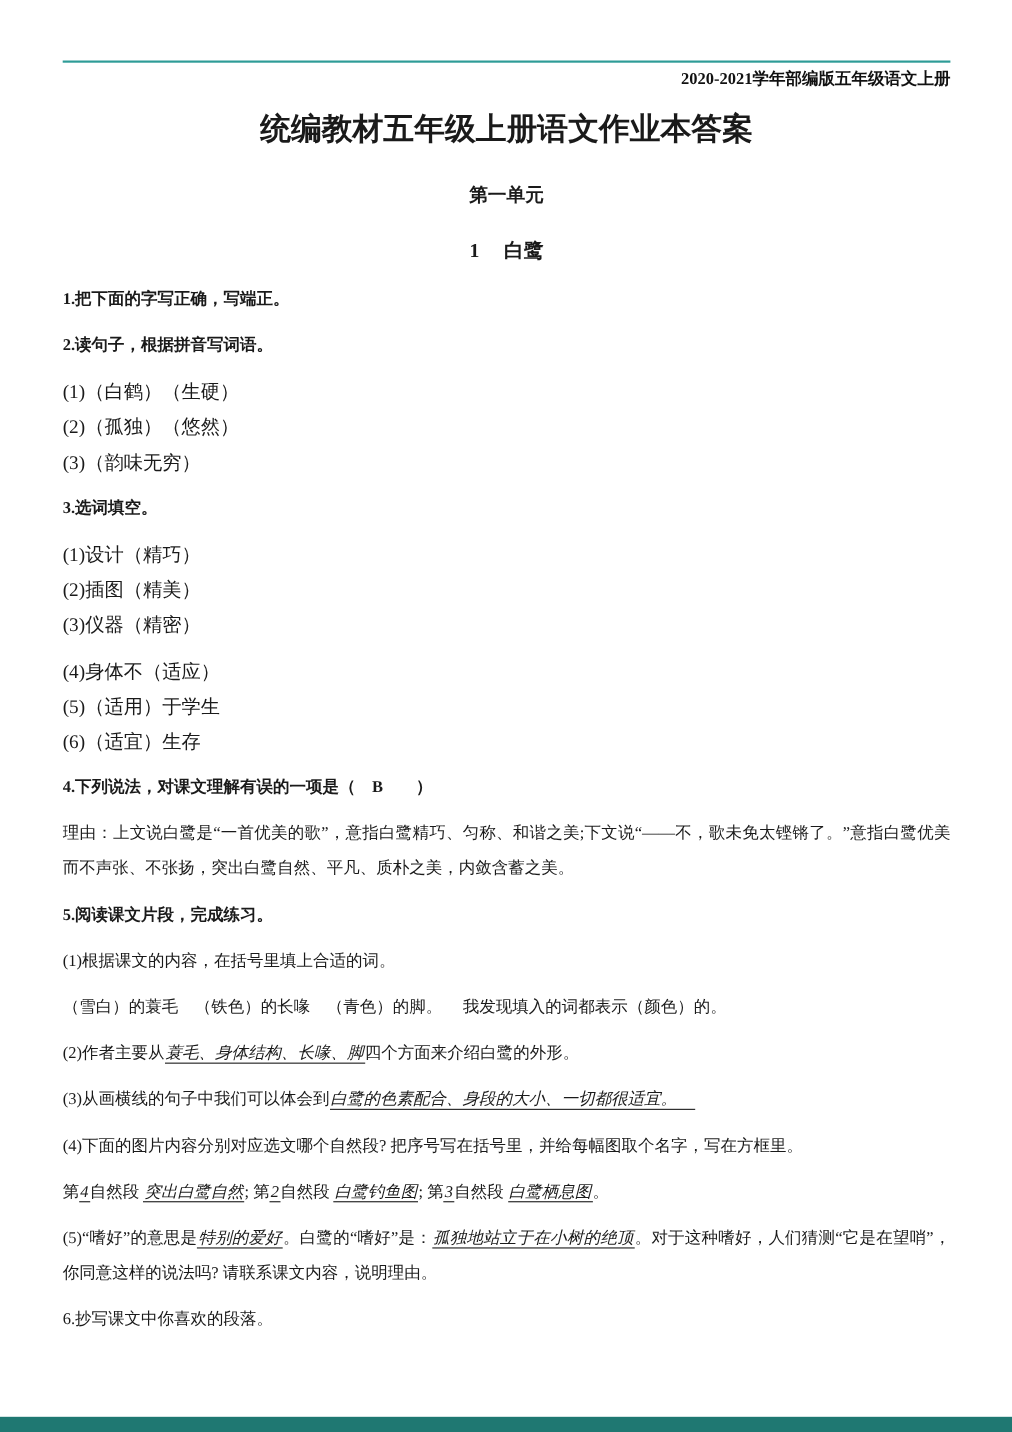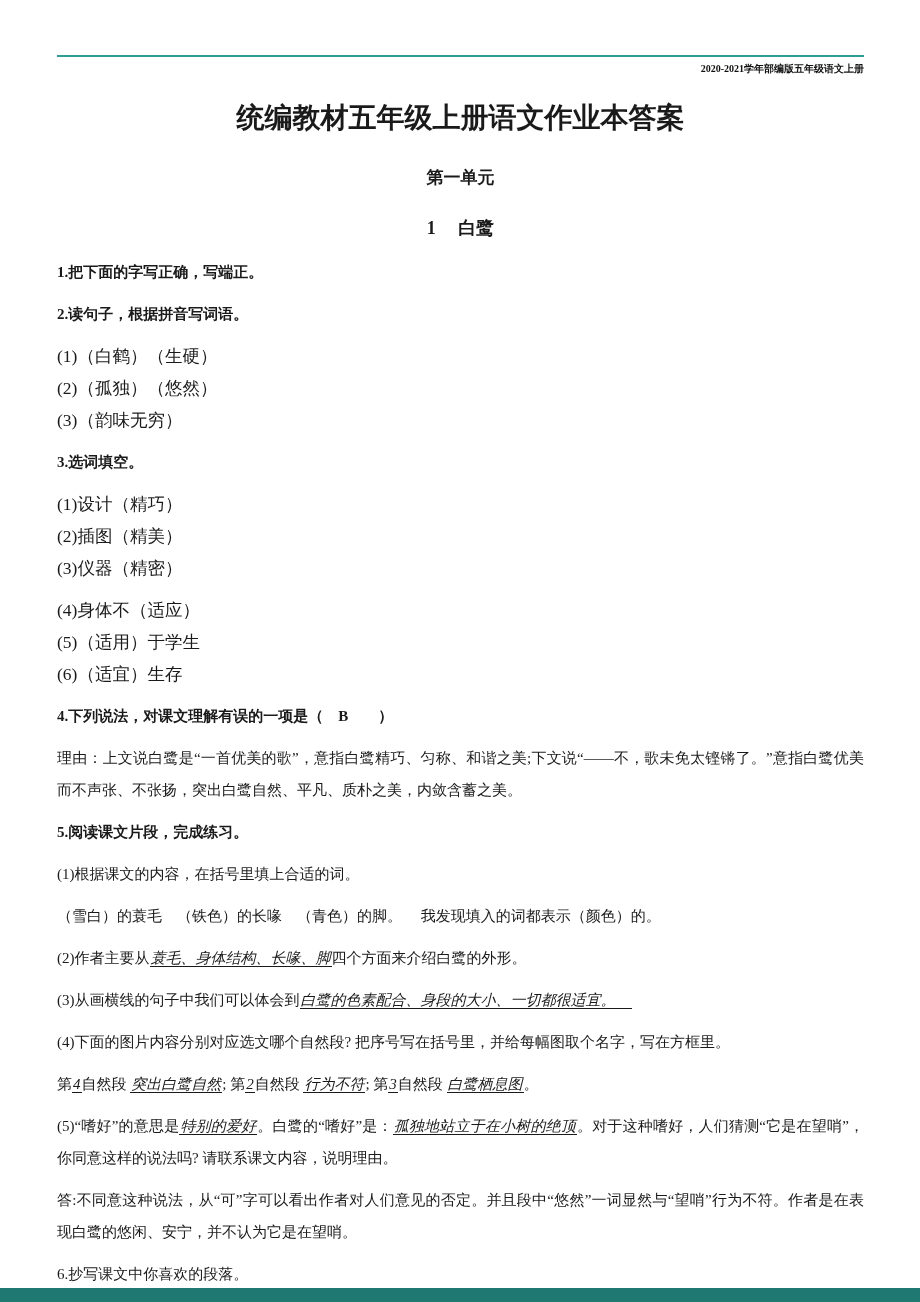--- a/index.html
+++ b/index.html
@@ -16,21 +16,21 @@
     background:#ffffff;
     overflow:hidden;
     font-family:"Liberation Serif","DejaVu Serif",serif;
     color:var(--ink);
   }
   
   .header{position:absolute;top:55px;left:57px;right:56px;}
   .header-rule{border-top:2.5px solid var(--accent);height:0;}
   .header-text{
     text-align:right;
-    font-size:10px;
+    font-size:15px;
     font-weight:700;
     padding-top:5px;
     color:#111;
     font-family:"Liberation Serif","DejaVu Serif",serif;
   }
   
   .footer-bar{
     position:absolute;
     left:0;right:0;bottom:0;
     height:14px;
@@ -131,25 +131,24 @@
 
     <p class="para">(1)根据课文的内容，在括号里填上合适的词。</p>
     <p class="para">（雪白）的蓑毛　（铁色）的长喙　（青色）的脚。　 我发现填入的词都表示（颜色）的。</p>
 
     <p class="para"><span>(2)作者主要从</span><span class="u">蓑毛、身体结构、长喙、脚</span><span>四个方面来介绍白鹭的外形。</span></p>
 
     <p class="para"><span>(3)从画横线的句子中我们可以体会到</span><span class="u">白鹭的色素配合、身段的大小、一切都很适宜。　</span><span></span></p>
 
     <p class="para">(4)下面的图片内容分别对应选文哪个自然段? 把序号写在括号里，并给每幅图取个名字，写在方框里。</p>
 
-    <p class="para"><span>第</span><span class="u">4</span><span>自然段 </span><span class="u">突出白鹭自然</span><span>; 第</span><span class="u">2</span><span>自然段 </span><span class="u">行为不符</span><span>; 第</span><span class="u">3</span><span>自然段 </span><span class="u">白鹭栖息图</span><span>。</span></p>
+    <p class="para"><span>第</span><span class="u">4</span><span>自然段 </span><span class="u">突出白鹭自然</span><span>; 第</span><span class="u">2</span><span>自然段 </span><span class="u">白鹭钓鱼图</span><span>; 第</span><span class="u">3</span><span>自然段 </span><span class="u">白鹭栖息图</span><span>。</span></p>
 
     <p class="para"><span>(5)“嗜好”的意思是</span><span class="u">特别的爱好</span><span>。白鹭的“嗜好”是：</span><span class="u">孤独地站立于在小树的绝顶</span><span>。对于这种嗜好，人们猜测“它是在望哨”，你同意这样的说法吗? 请联系课文内容，说明理由。</span></p>
 
-    <p class="para">答:不同意这种说法，从“可”字可以看出作者对人们意见的否定。并且段中“悠然”一词显然与“望哨”行为不符。作者是在表现白鹭的悠闲、安宁，并不认为它是在望哨。</p>
 
     <p class="para">6.抄写课文中你喜欢的段落。</p>
 
   </main>
 
   <div class="footer-bar"></div>
 
 </div>
 
 </body></html>

